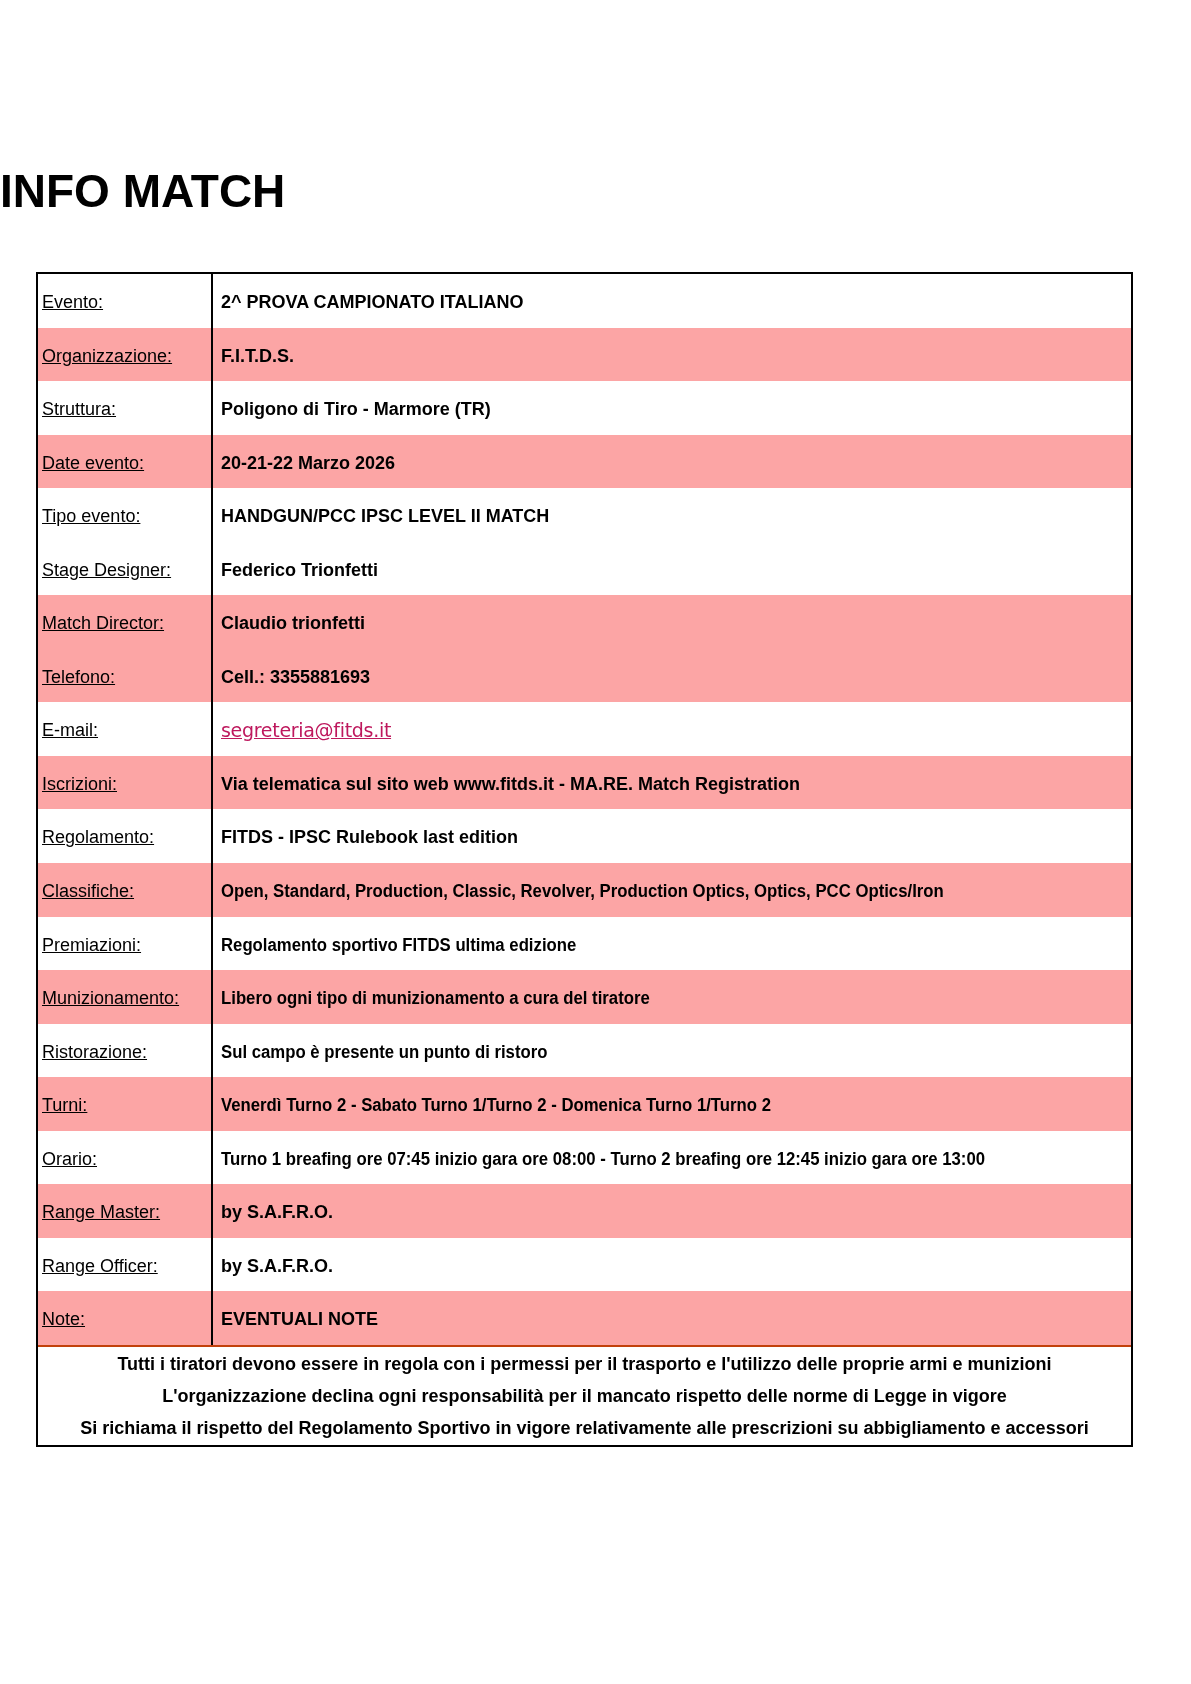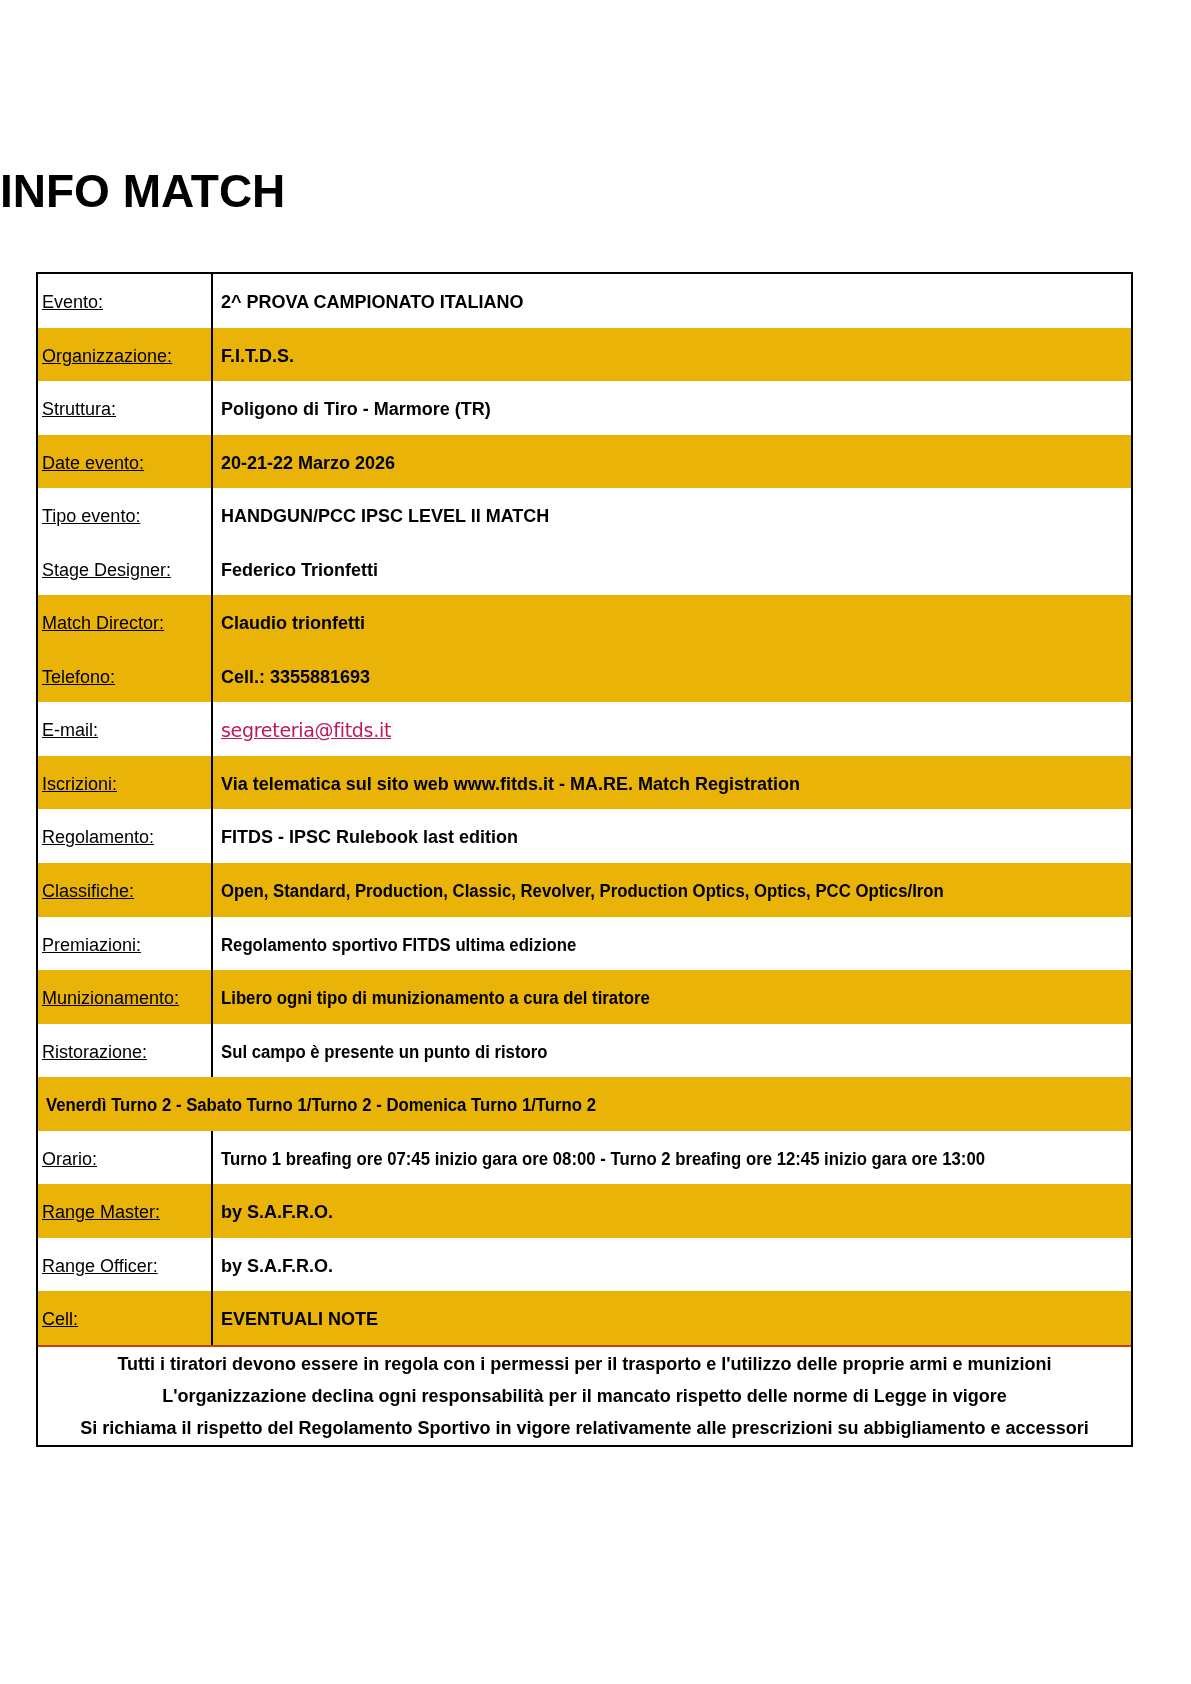--- a/index.html
+++ b/index.html
@@ -3,21 +3,21 @@
 <meta charset="utf-8">
 <style>
   html, body { margin: 0; padding: 0; background: #ffffff; }
   body { width: 1191px; height: 1684px; position: relative; overflow: hidden;
          font-family: "Liberation Sans", sans-serif; color: #000; }
   .title { position: absolute; top: 164px; left: 0; width: 1191px; text-align: left;
            font-size: 46px; font-weight: bold; letter-spacing: 0px; }
   .sheet { position: absolute; left: 36px; top: 272px; width: 1097px;
            border: 2px solid #000; box-sizing: border-box; }
   .row { display: flex; height: 53.55px; }
-  .row.shaded { background: #eab308; }
+  .row.shaded { background: #fca5a5; }
   .lab { width: 175px; border-right: 2px solid #000; box-sizing: border-box;
          font-size: 18px; line-height: 53.55px; padding-left: 4px; padding-top: 2px;
          white-space: nowrap; overflow: hidden; text-decoration: underline; }
   .val { flex: 1; font-size: 18px; font-weight: bold; line-height: 53.55px;
          padding-left: 8px; padding-top: 2px; white-space: nowrap; overflow: hidden; }
   .val span.cond { display: inline-block; transform: scaleX(0.93); transform-origin: left center; }
   .val a { color: #be185d; font-weight: normal; font-family: "DejaVu Sans", sans-serif;
            font-size: 19px; text-decoration: underline; letter-spacing: -0.3px; }
   .footer { border-top: 2px solid #c2410c; height: 98px; display: flex; flex-direction: column;
             justify-content: center; }
@@ -83,36 +83,37 @@
   </div>
   <div class="row shaded">
     <div class="lab">Munizionamento:</div>
     <div class="val"><span class="cond">Libero ogni tipo di munizionamento a cura del tiratore</span></div>
   </div>
   <div class="row">
     <div class="lab">Ristorazione:</div>
     <div class="val"><span class="cond">Sul campo è presente un punto di ristoro</span></div>
   </div>
   <div class="row shaded">
+    <div class="lab">Turni:</div>
     <div class="val"><span class="cond">Venerdì Turno 2 - Sabato Turno 1/Turno 2 - Domenica Turno 1/Turno 2</span></div>
   </div>
   <div class="row">
     <div class="lab">Orario:</div>
     <div class="val"><span class="cond">Turno 1 breafing ore 07:45 inizio gara ore 08:00 - Turno 2 breafing ore 12:45 inizio gara ore 13:00</span></div>
   </div>
   <div class="row shaded">
     <div class="lab">Range Master:</div>
     <div class="val"><span>by S.A.F.R.O.</span></div>
   </div>
   <div class="row">
     <div class="lab">Range Officer:</div>
     <div class="val"><span>by S.A.F.R.O.</span></div>
   </div>
   <div class="row shaded">
-    <div class="lab">Cell:</div>
+    <div class="lab">Note:</div>
     <div class="val"><span>EVENTUALI NOTE</span></div>
   </div>
   <div class="footer">
     <div>Tutti i tiratori devono essere in regola con i permessi per il trasporto e l'utilizzo delle proprie armi e munizioni</div>
     <div>L'organizzazione declina ogni responsabilità per il mancato rispetto delle norme di Legge in vigore</div>
     <div>Si richiama il rispetto del Regolamento Sportivo in vigore relativamente alle prescrizioni su abbigliamento e accessori</div>
   </div>
 </div>
 
 </body></html>

